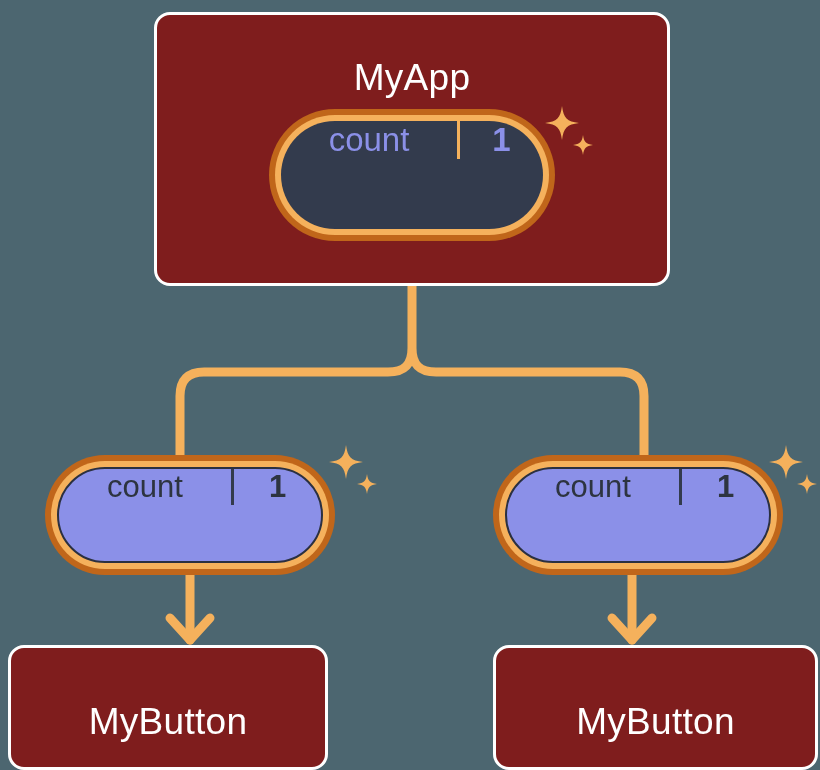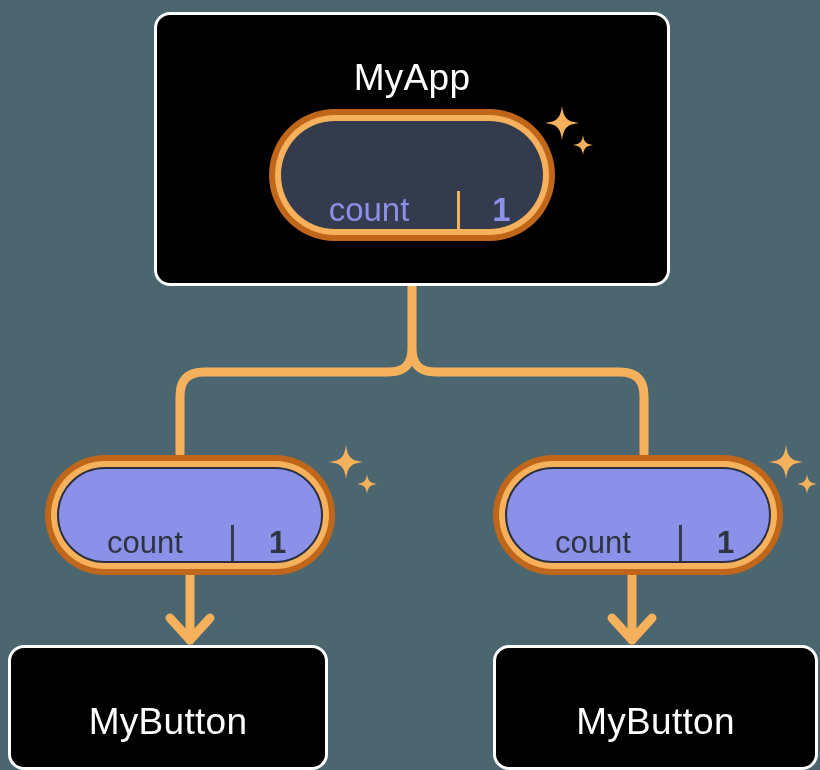--- a/index.html
+++ b/index.html
@@ -21,21 +21,21 @@
     position: absolute;
     left: 0; top: 0;
     width: 820px; height: 770px;
     pointer-events: none;
   }
 
   
   .comp-box {
     position: absolute;
     box-sizing: border-box;
-    background: #000000;
+    background: #7f1d1d;
     border: 3px solid #ffffff;
     border-radius: 16px;
   }
   .comp-title {
     position: absolute;
     left: 0; right: 0;
     text-align: center;
     color: #ffffff;
     font-size: 37px;
     font-weight: 400;
@@ -64,21 +64,21 @@
     flex: 1;
     display: flex;
     align-items: stretch;
     border-radius: 999px;
     background: #f5b15c;            
     padding: 6px;
   }
   .pill-body {
     flex: 1;
     display: flex;
-    align-items: flex-end;
+    align-items: flex-start;
     border-radius: 999px;
     overflow: hidden;
   }
   .pill-key, .pill-val {
     display: flex;
     align-items: center;
     justify-content: center;
     white-space: nowrap;
   }
 

